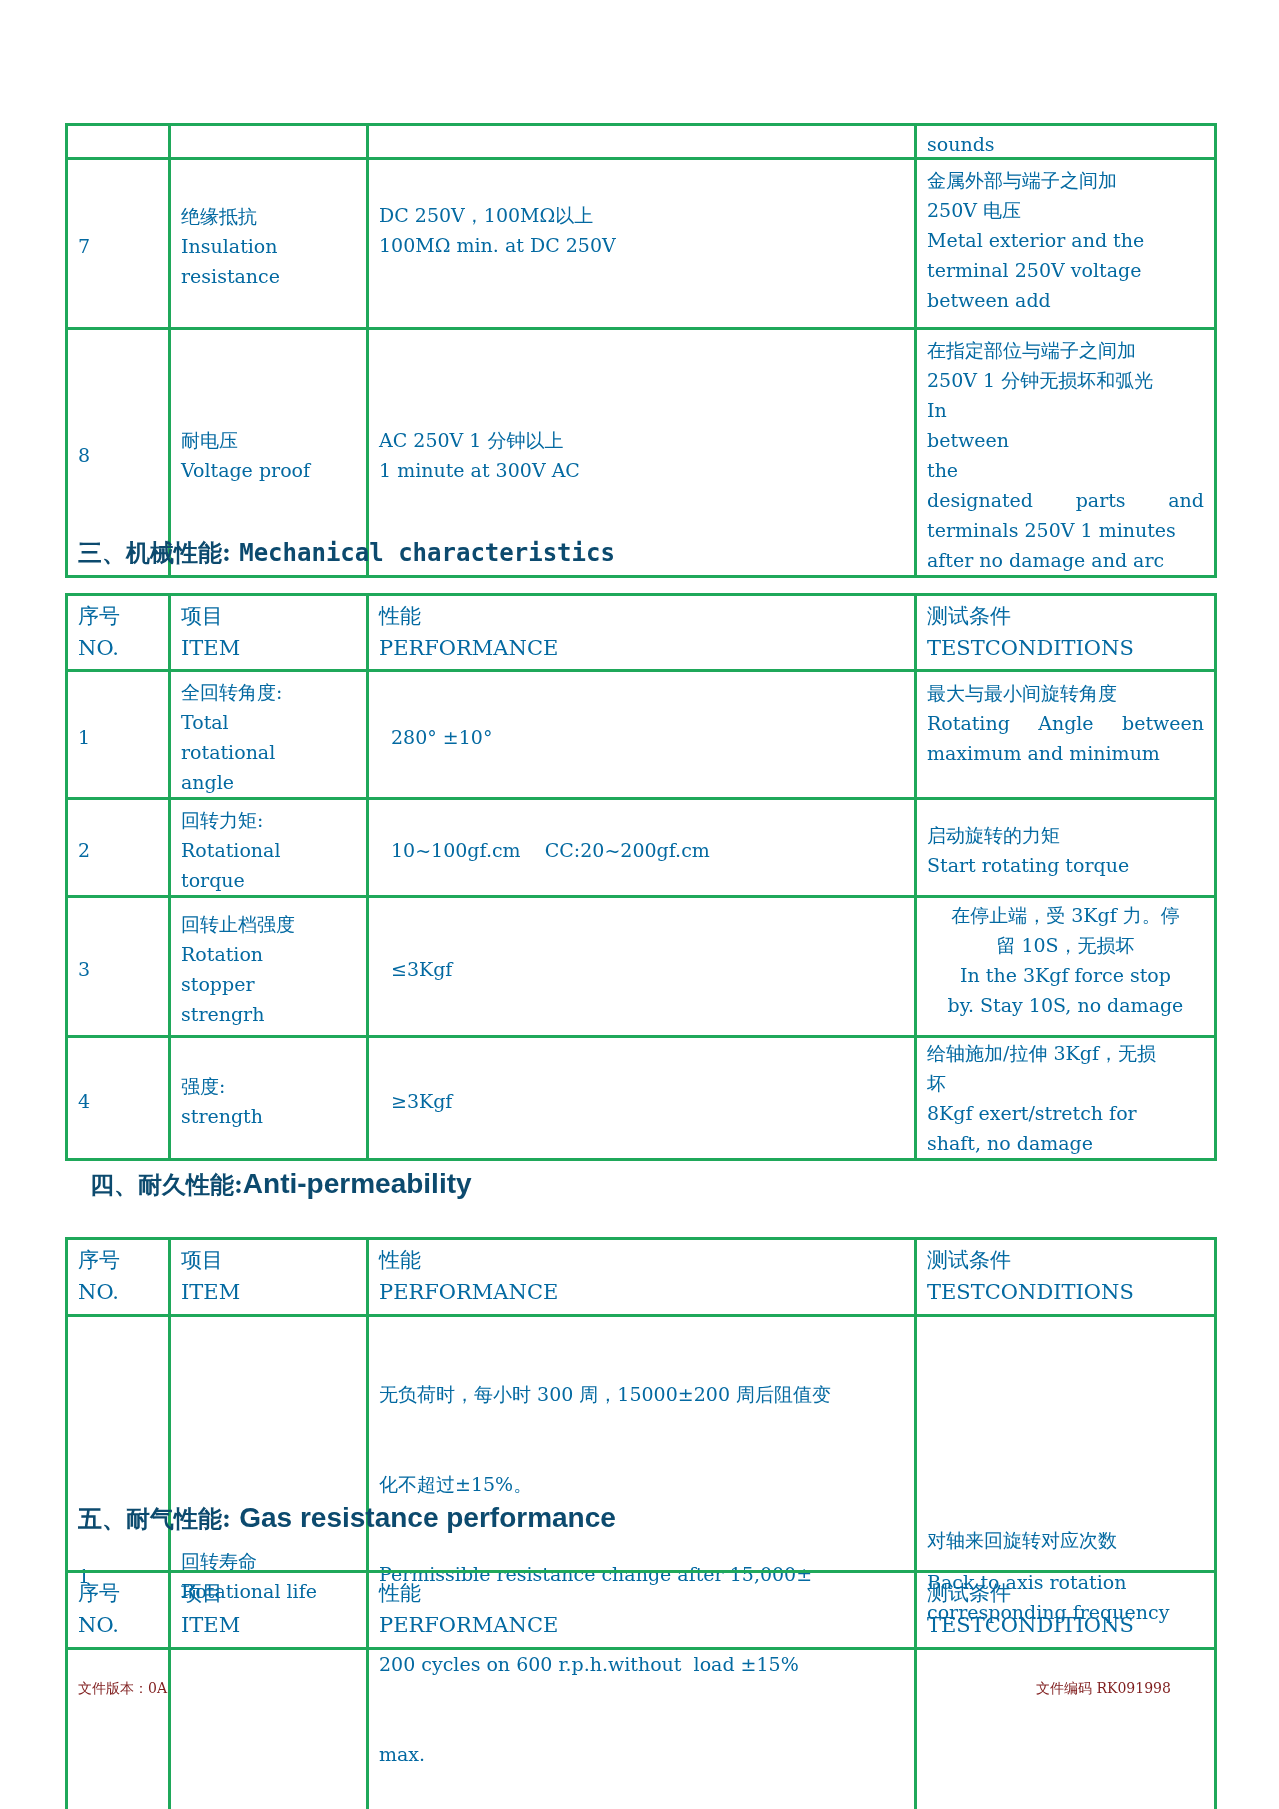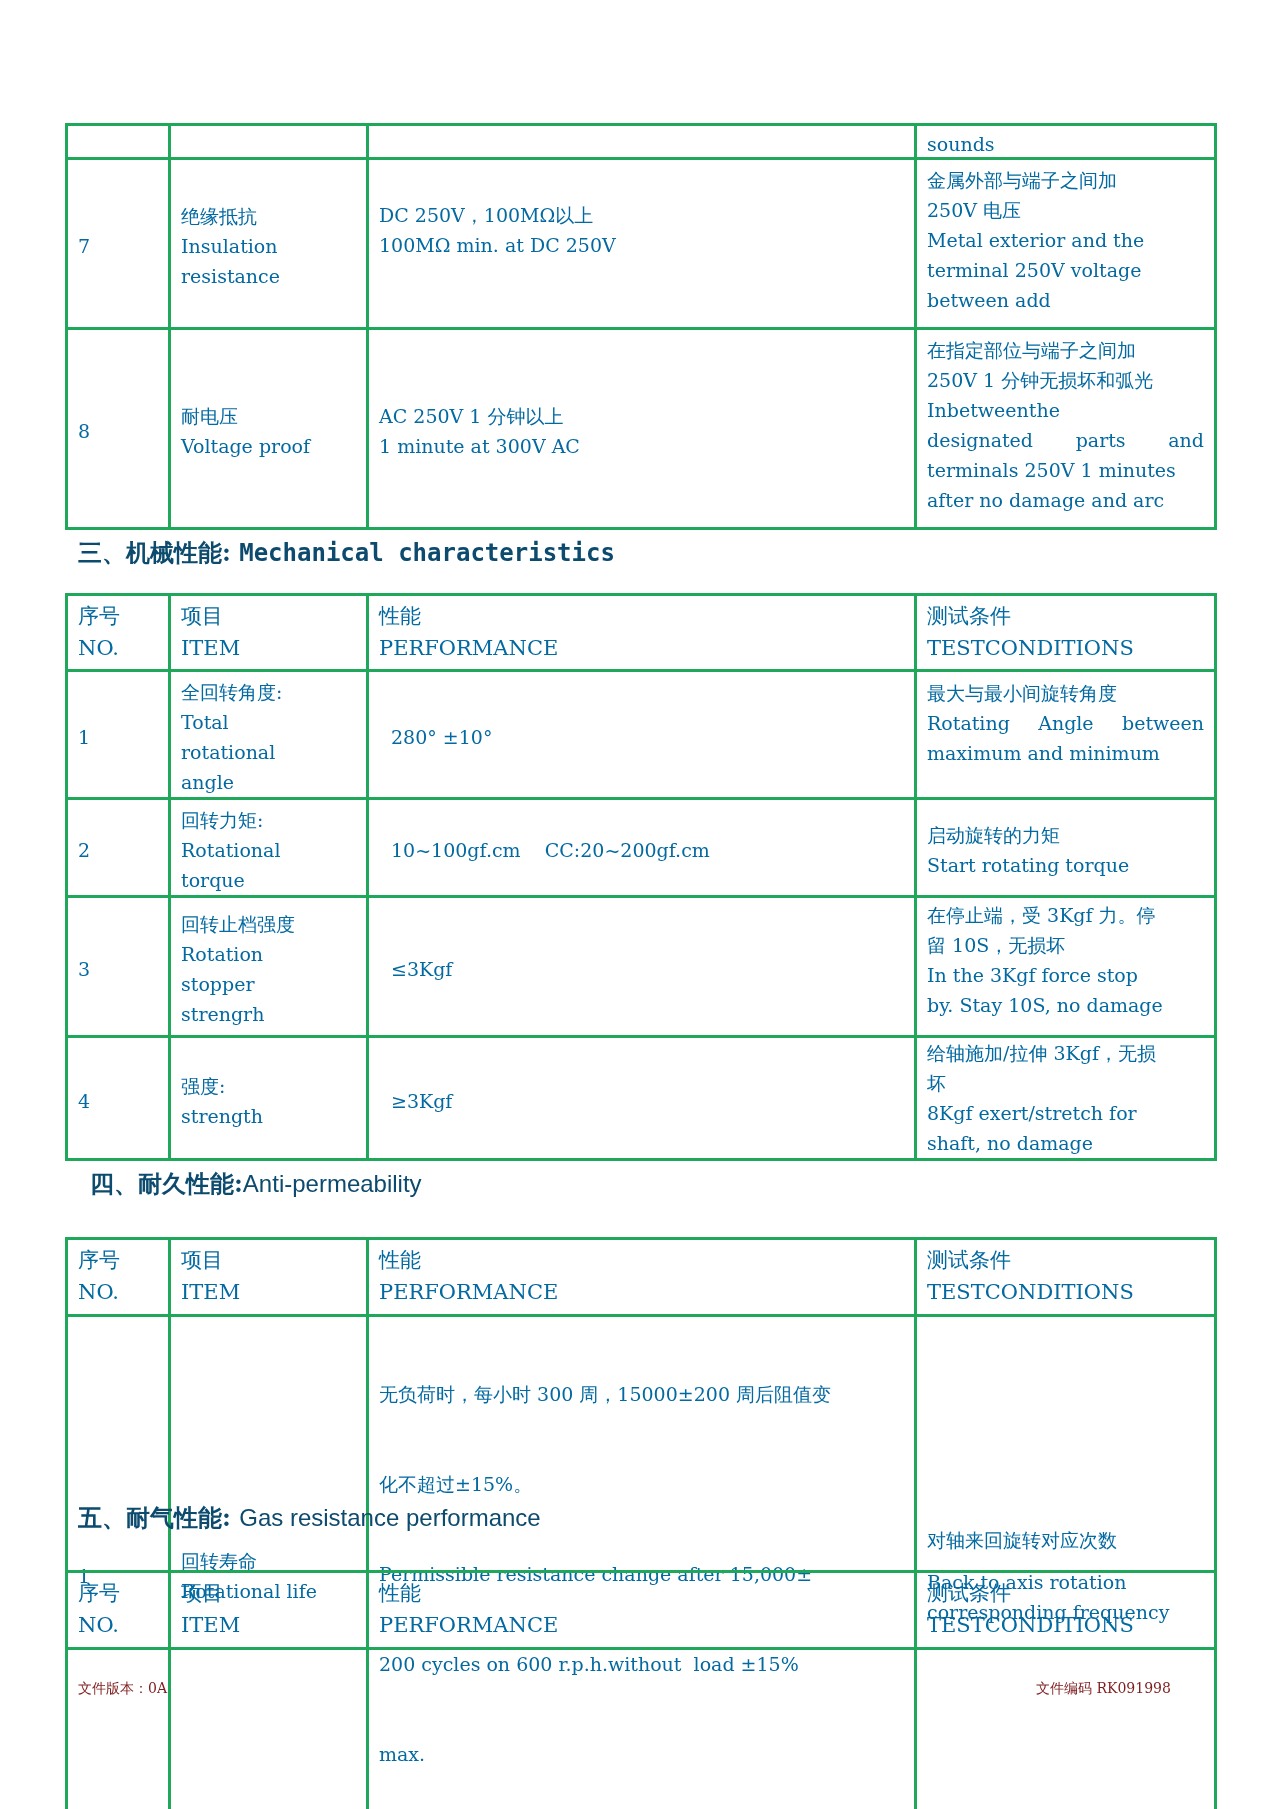--- a/index.html
+++ b/index.html
@@ -8,21 +8,21 @@
   .tbl { position:absolute; left:65px; width:1149px; border-collapse:collapse; table-layout:fixed; }
   .tbl td { border:3px solid #1fa85a; vertical-align:middle; padding:5px 10px 0 10px;
             font-size:19px; line-height:30px; color:#0369a1; }
   .tbl col.c1 { width:103px; } .tbl col.c2 { width:198px; }
   .tbl col.c3 { width:548px; } .tbl col.c4 { width:300px; }
   .tbl td.just { text-align:justify; text-align-last:left; }
   .tbl td.hdr { font-size:21px; line-height:32px; vertical-align:top; padding-top:4px; }
   .tbl td.perf { padding-left:22px; }
   .heading { position:absolute; left:78px; font-size:24px; font-weight:bold; color:#0c4a6e; white-space:nowrap; }
   .heading .en-mono { font-family:"DejaVu Sans Mono","Liberation Mono", monospace; font-weight:bold; }
-  .heading .en-sans { font-family:"Liberation Sans","DejaVu Sans", sans-serif; font-weight:normal; font-size:24px; }
+  .heading .en-sans { font-family:"Liberation Sans","DejaVu Sans", sans-serif; font-weight:bold; font-size:28px; }
   .footer { position:absolute; top:1680px; font-size:14px; color:#7f1d1d; }
   .line { display:block; }
 </style>
 </head>
 <body>
 
 <table class="tbl" style="top:123px;">
   <colgroup>
       <col class="c1">
       <col class="c2">
@@ -63,21 +63,21 @@
       <span class="line">耐电压</span>
       <span class="line">Voltage proof</span>
     </td>
     <td>
       <span class="line">AC 250V 1 分钟以上</span>
       <span class="line">1 minute at 300V AC</span>
     </td>
     <td class="just" style="vertical-align:top;">
       <span class="line">在指定部位与端子之间加</span>
       <span class="line">250V 1 分钟无损坏和弧光</span>
-      <span class="line" style="display:flex;justify-content:flex-start;">
+      <span class="line" style="display:flex;justify-content:center;flex-direction:column;">
             <span>In</span>
             <span>between</span>
             <span>the</span>
           </span>
       <span class="line" style="display:flex;justify-content:space-between;">
             <span>designated</span>
             <span>parts</span>
             <span>and</span>
           </span>
       <span class="line">terminals 250V 1 minutes</span>
@@ -152,21 +152,21 @@
   </tr>
   <tr style="height:140px;">
     <td><span>3</span></td>
     <td>
       <span class="line">回转止档强度</span>
       <span class="line">Rotation</span>
       <span class="line">stopper</span>
       <span class="line">strengrh</span>
     </td>
     <td class="perf"><span>≤3Kgf</span></td>
-    <td style="vertical-align:top; padding-top:2px;">
+    <td style="vertical-align:top; padding-top:2px;text-align:center;">
       <span class="line">在停止端，受 3Kgf 力。停</span>
       <span class="line">留 10S，无损坏</span>
       <span class="line">In the 3Kgf force stop</span>
       <span class="line">by. Stay 10S, no damage</span>
     </td>
   </tr>
   <tr style="height:123px;">
     <td><span>4</span></td>
     <td>
       <span class="line">强度:</span>

